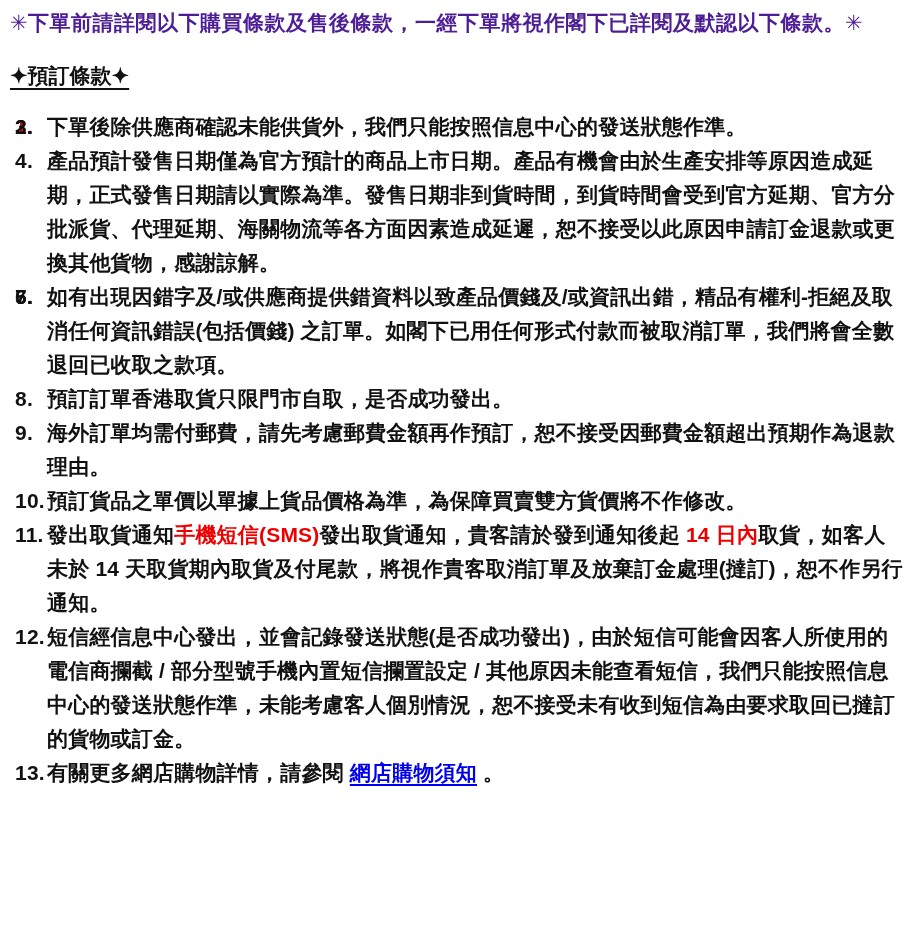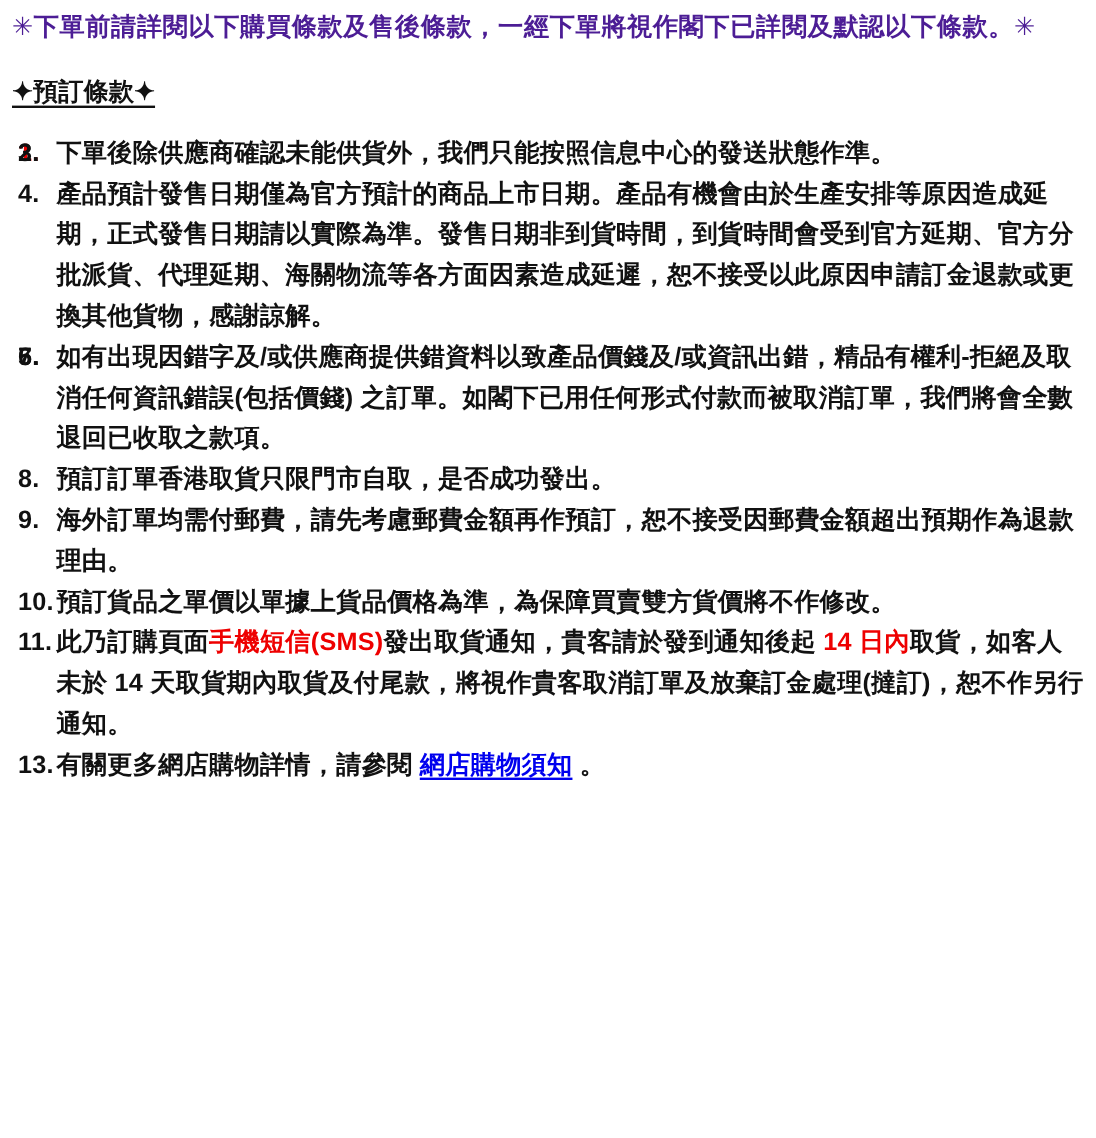--- a/index.html
+++ b/index.html
@@ -119,23 +119,27 @@
       <span>海外訂單均需付郵費，請先考慮郵費金額再作預訂，恕不接受因郵費金額超出預期作為退款理由。</span>
     </div>
 
     <div class="item">
       <span class="num">10.</span>
       <span>預訂貨品之單價以單據上貨品價格為準，為保障買賣雙方貨價將不作修改。</span>
     </div>
 
     <div class="item">
       <span class="num">11.</span>
-      <span>此乃訂購頁面</span><span class="red u">手機短信(SMS)</span><span>發出取貨通知，貴客請於發到通知後起 </span><span class="red u">14 日內</span><span>取貨，如客人未於 14 天取貨期內取貨及付尾款，將視作貴客取消訂單及放棄訂金處理(撻訂)，恕不作另行通知。</span>
+      <span>發出取貨通知</span><span class="red u">手機短信(SMS)</span><span>發出取貨通知，貴客請於發到通知後起 </span><span class="red u">14 日內</span><span>取貨，如客人未於 14 天取貨期內取貨及付尾款，將視作貴客取消訂單及放棄訂金處理(撻訂)，恕不作另行通知。</span>
     </div>
 
+    <div class="item">
+      <span class="num">12.</span>
+      <span>短信經信息中心發出，並會記錄發送狀態(是否成功發出)，由於短信可能會因客人所使用的電信商攔截 / 部分型號手機內置短信攔置設定 / 其他原因未能查看短信，我們只能按照信息中心的發送狀態作準，未能考慮客人個別情況，恕不接受未有收到短信為由要求取回已撻訂的貨物或訂金。</span>
+    </div>
 
     <div class="item">
       <span class="num">13.</span>
       <span>有關更多網店購物詳情，請參閱 </span><a class="link">網店購物須知</a><span> 。</span>
     </div>
 
   </div>
 </div>
 
 </body></html>

